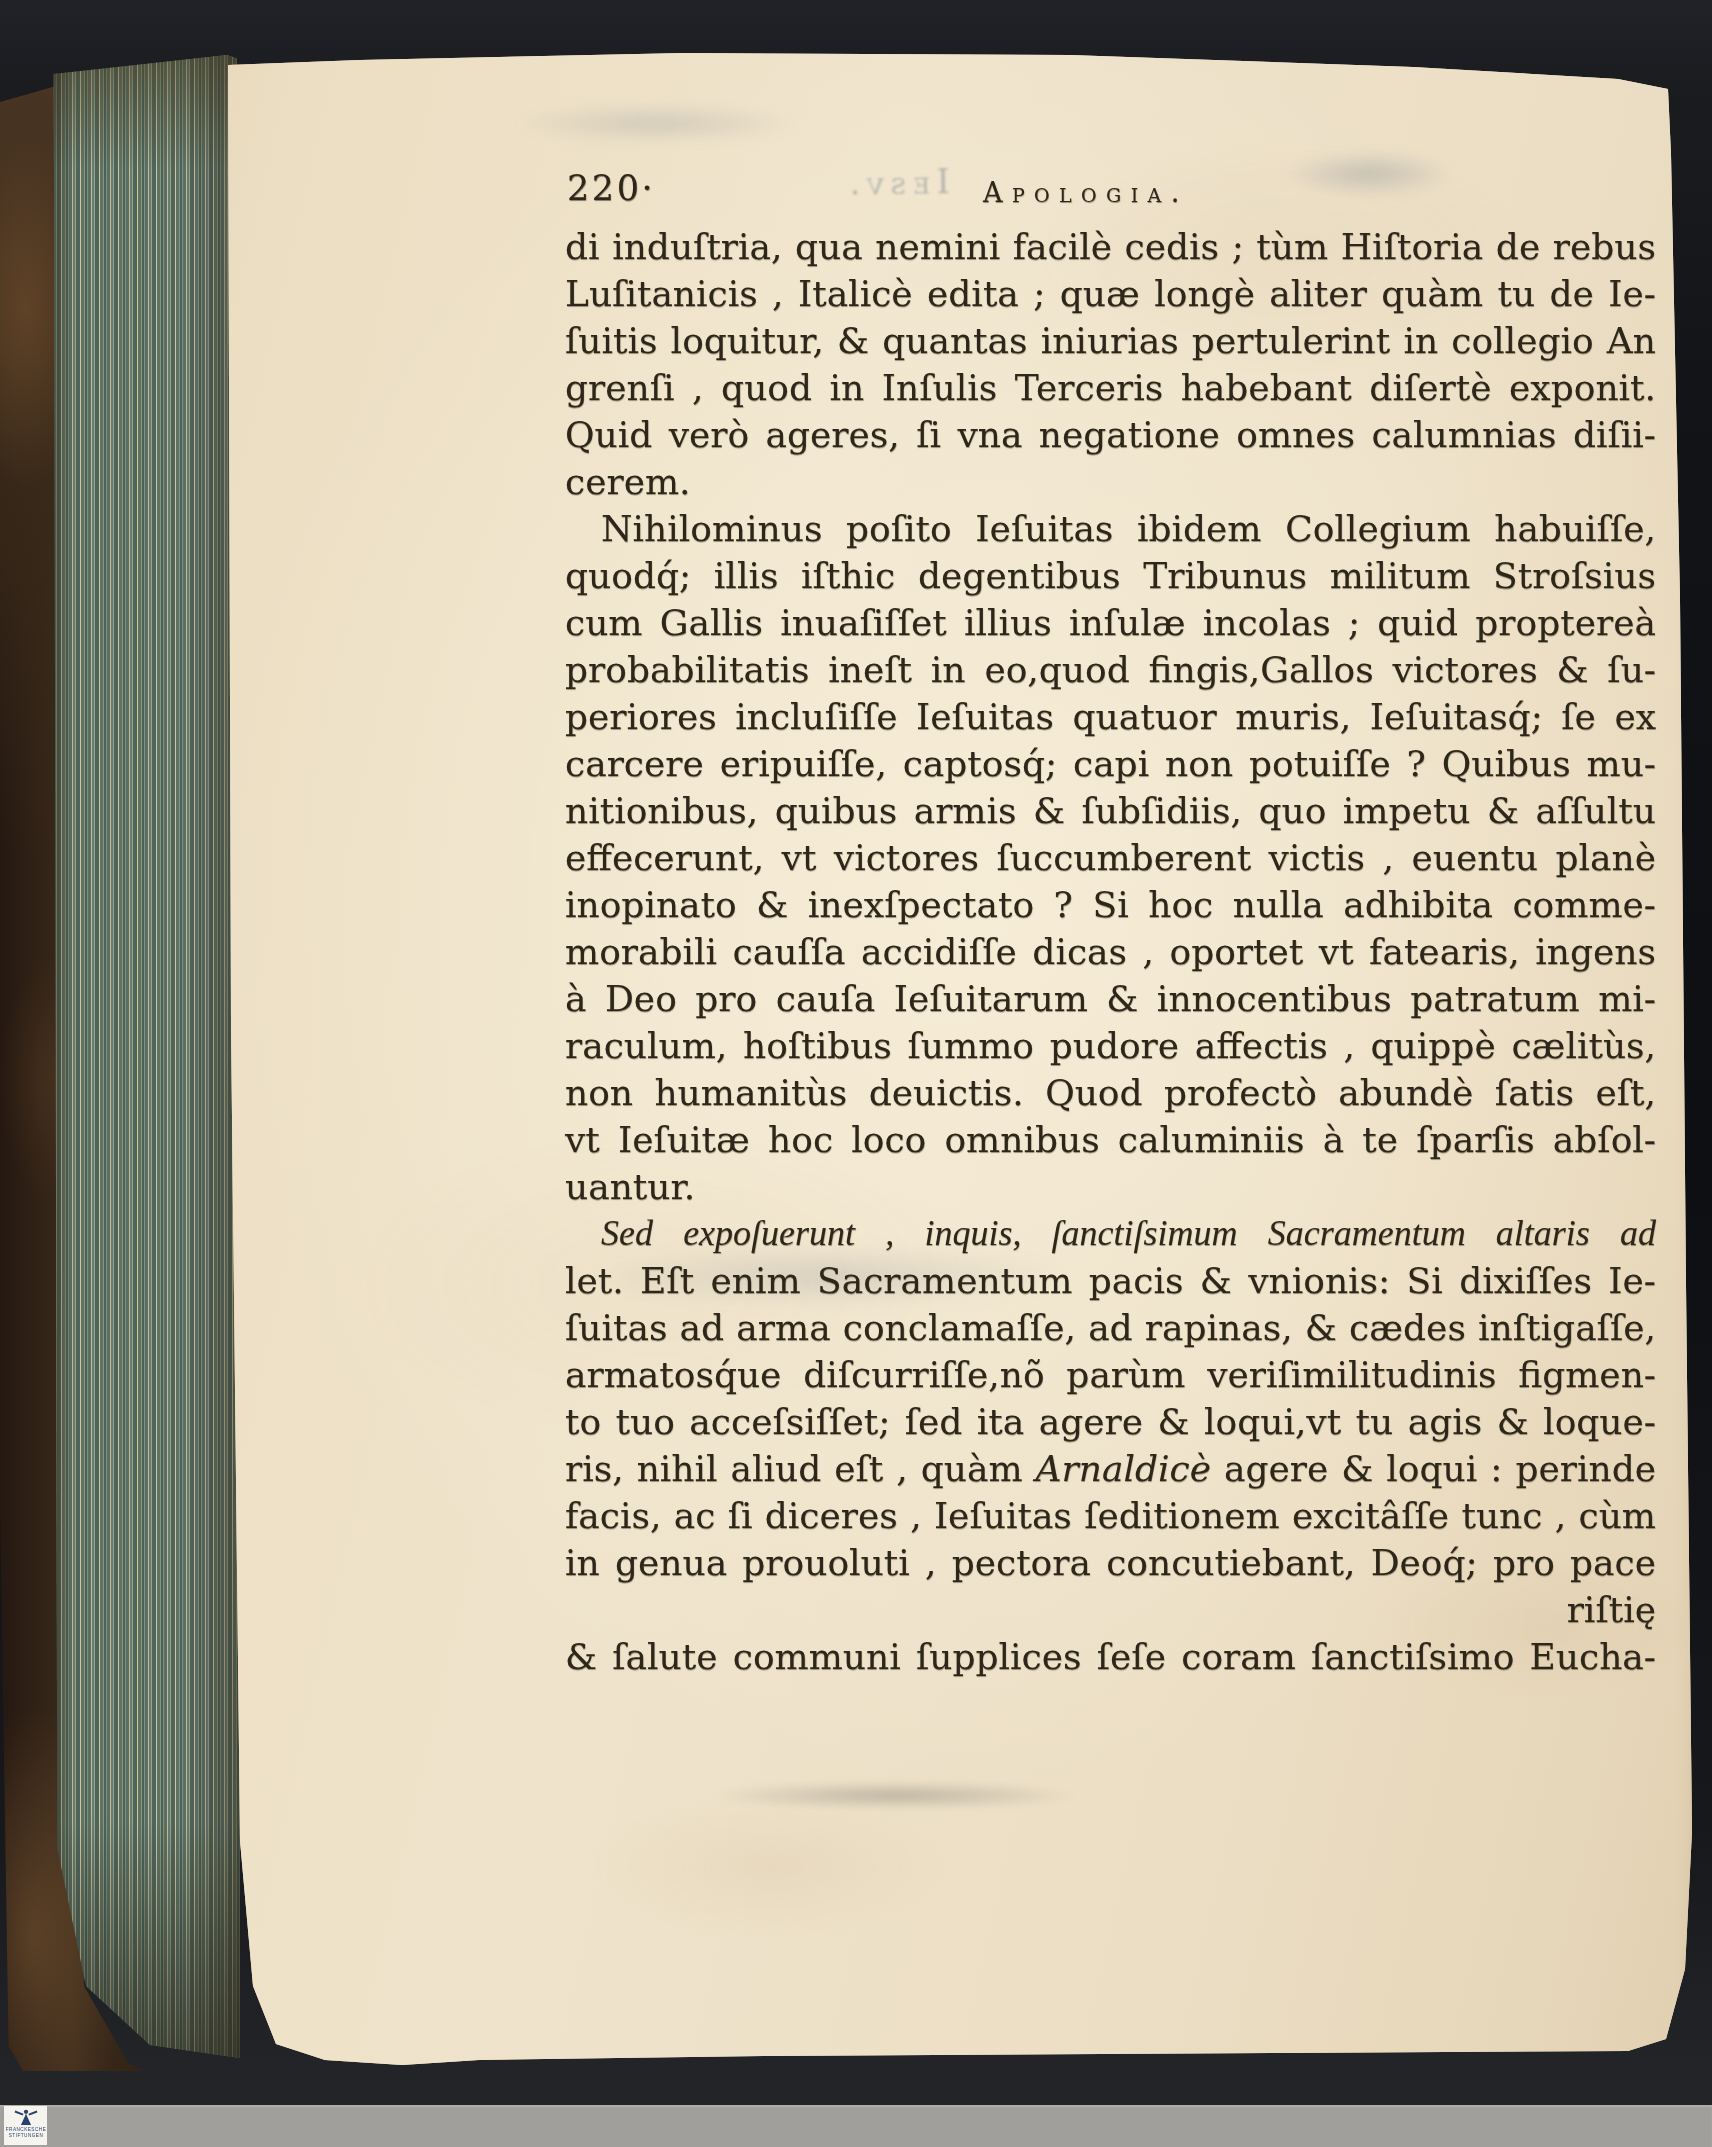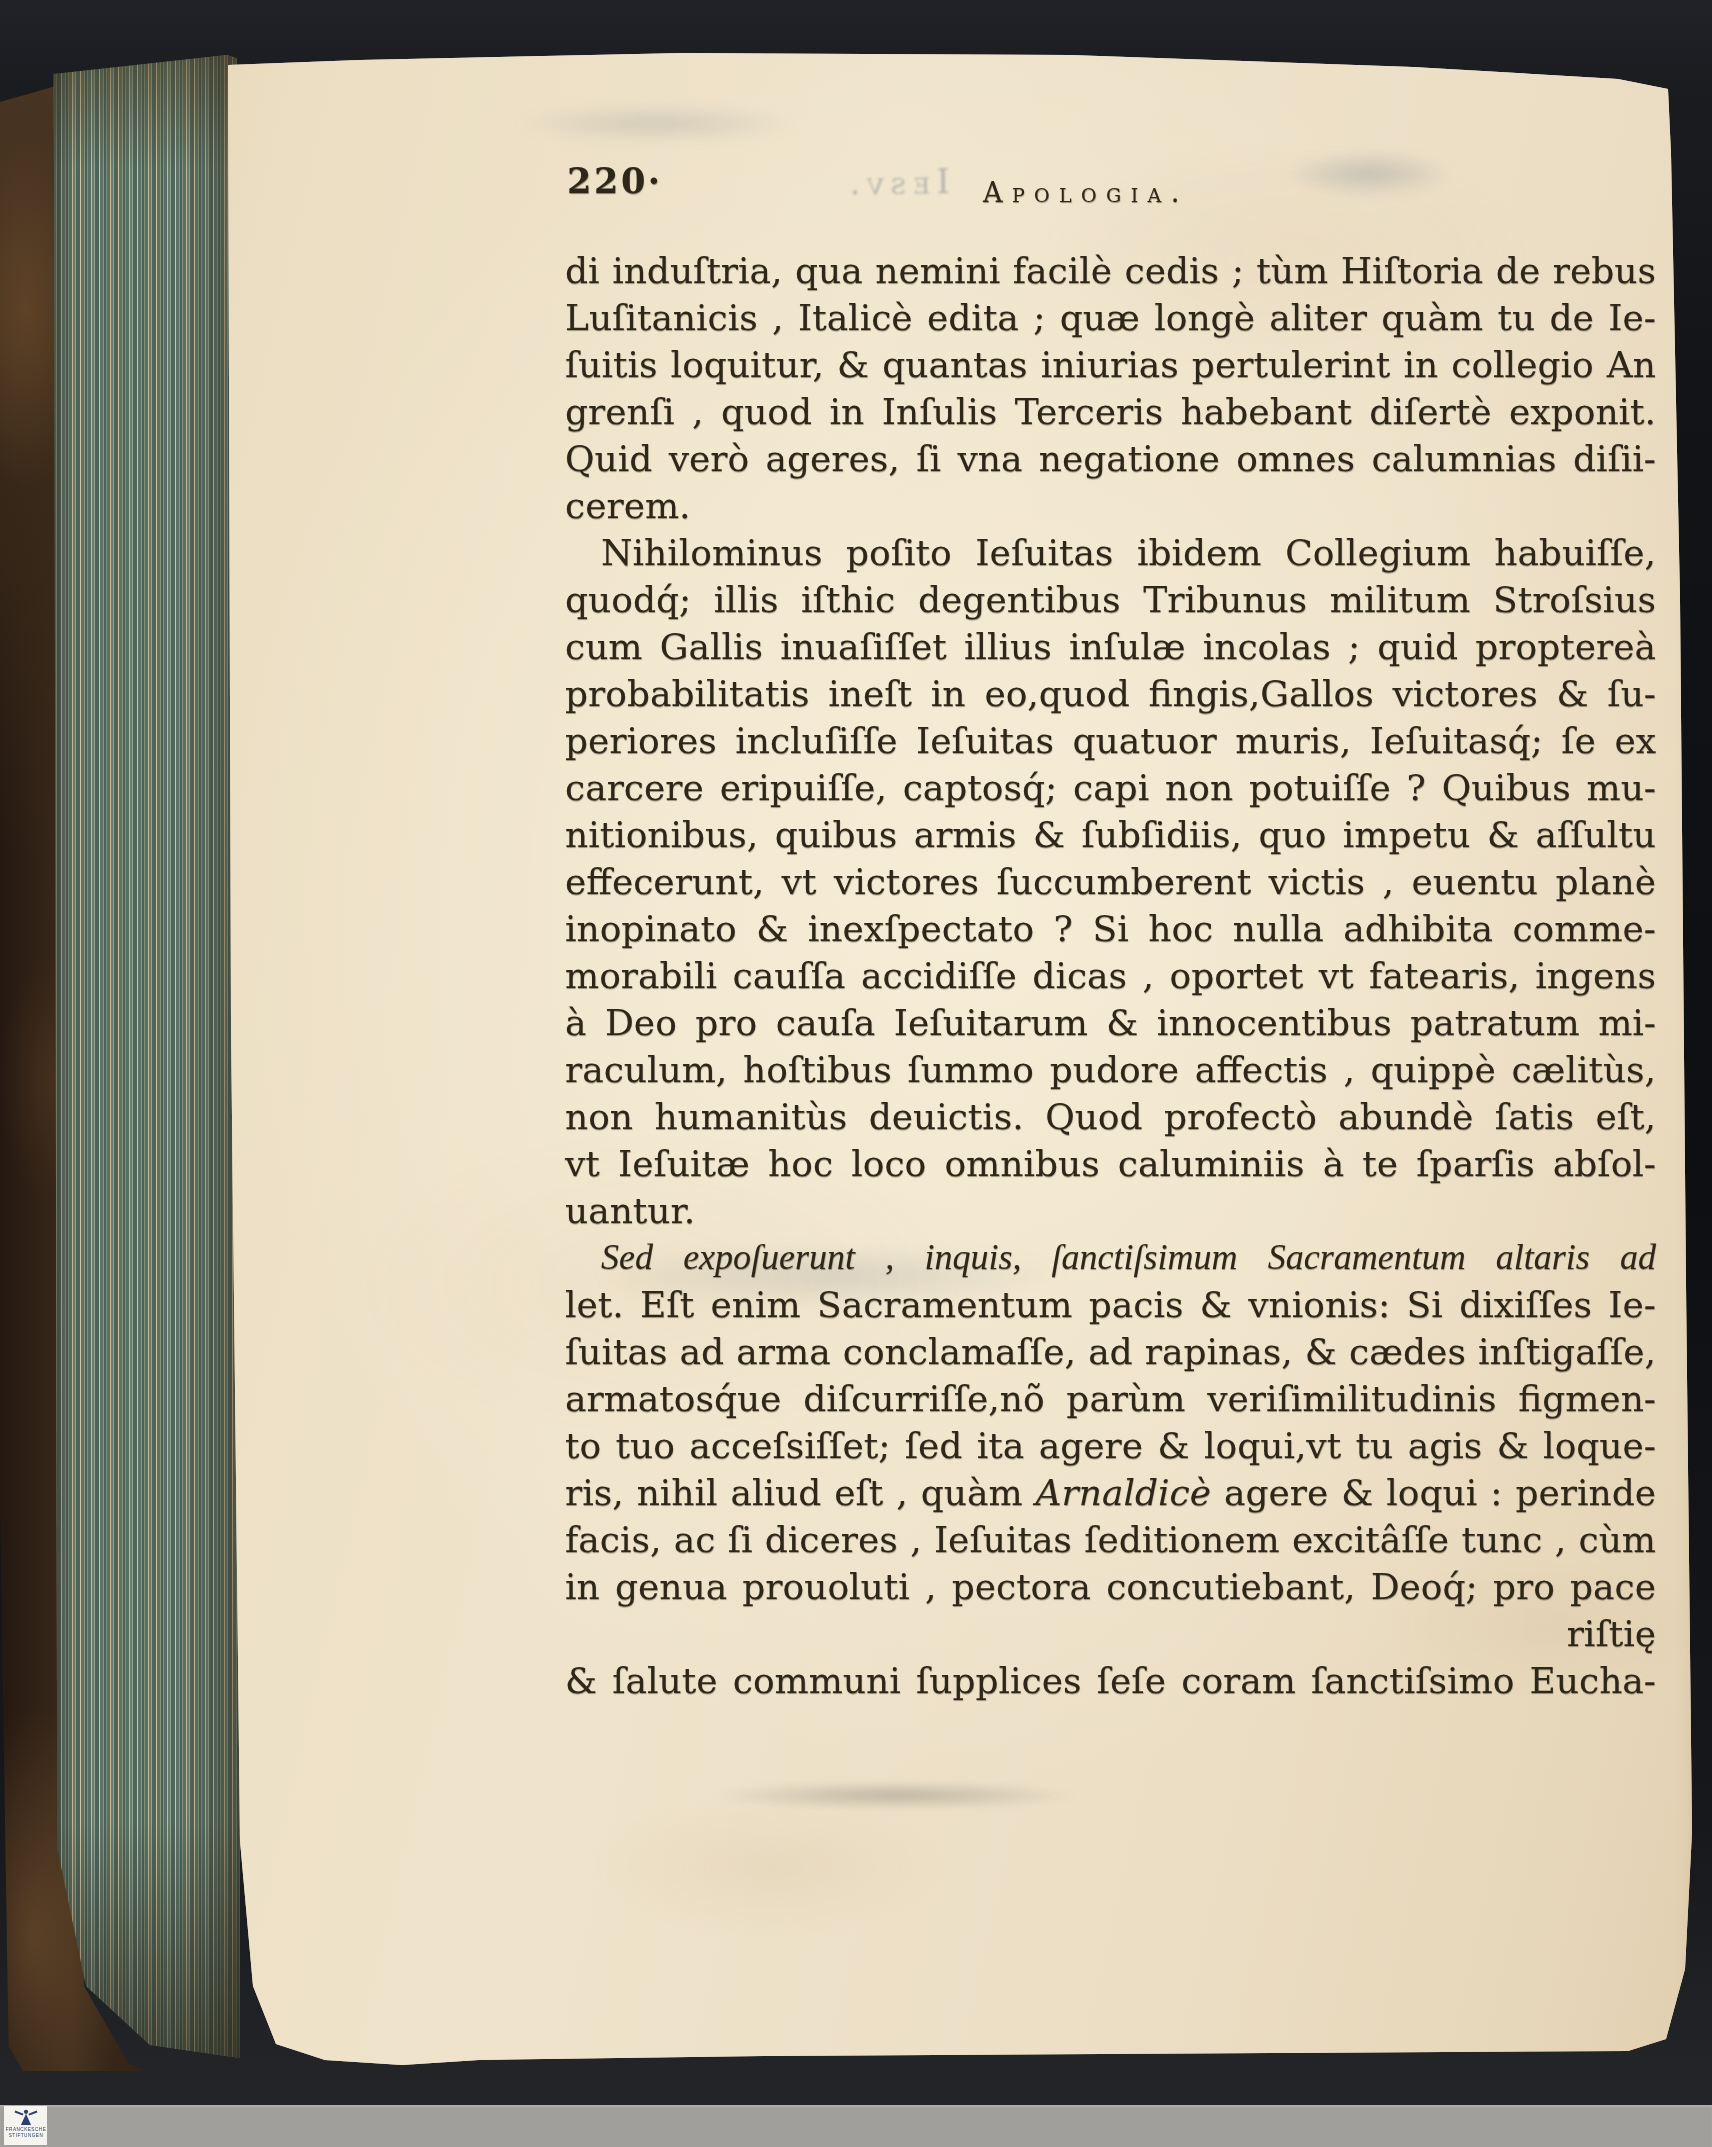--- a/index.html
+++ b/index.html
@@ -38,37 +38,37 @@
     clip-path:polygon(228px 65px,360px 60px,685px 53px,1070px 55px,1413px 67px,1618px 79px,1668px 89px,
       1671px 154px,1680px 599px,1686px 1284px,1692px 1832px,1685px 1969px,1666px 2039px,1628px 2051px,
       1284px 2053px,770px 2056px,479px 2060px,402px 2065px,325px 2060px,276px 2044px,253px 1986px,
       240px 1841px,231px 1027px);}
   .page-mottle{position:absolute;inset:0;pointer-events:none;opacity:.55;
     background:
       radial-gradient(257px 103px at 770px 1866px,rgba(172,140,96,.18),rgba(0,0,0,0) 70%),
       radial-gradient(360px 171px at 1284px 257px,rgba(190,158,112,.15),rgba(0,0,0,0) 70%),
       radial-gradient(428px 223px at 651px 1284px,rgba(188,156,112,.12),rgba(0,0,0,0) 70%),
       radial-gradient(223px 103px at 1541px 1627px,rgba(176,142,96,.16),rgba(0,0,0,0) 70%);}
-  .pgnum{position:absolute;left:567px;top:160px;font-size:35px;font-weight:700;letter-spacing:2.6px;
+  .pgnum{position:absolute;left:567px;top:168px;font-size:35px;font-weight:400;letter-spacing:2.6px;
     color:#2e2719;text-shadow:0.4px 0.6px 0.9px rgba(46,39,25,.55);}
   .running-head{position:absolute;left:983px;top:177px;font-size:27px;font-variant-caps:small-caps;
     letter-spacing:9.4px;color:#2e2719;text-shadow:0.4px 0.7px 0.9px rgba(46,39,25,.5);}
   .ghost-head{position:absolute;left:843px;top:163px;font-size:33px;font-variant-caps:small-caps;
     letter-spacing:6.8px;color:rgba(88,102,124,.38);transform:scaleX(-1) rotate(1deg);filter:blur(1.2px);}
   .smudge{position:absolute;pointer-events:none;border-radius:50%;}
   .smudge.s1{left:514px;top:104px;width:283px;height:39px;filter:blur(6px);
     background:radial-gradient(closest-side,rgba(110,118,130,.22),rgba(0,0,0,0));}
   .smudge.s2{left:1284px;top:151px;width:171px;height:45px;filter:blur(5.1px);
     background:radial-gradient(closest-side,rgba(104,114,130,.28),rgba(0,0,0,0));}
   .smudge.s3{left:591px;top:1246px;width:479px;height:60px;filter:blur(7.7px);
     background:radial-gradient(closest-side,rgba(112,120,128,.2),rgba(0,0,0,0));}
   .smudge.s4{left:711px;top:1781px;width:368px;height:29px;filter:blur(3.4px);
     background:radial-gradient(closest-side,rgba(86,84,76,.3),rgba(0,0,0,0));}
   #body-text{position:absolute;left:565px;top:223px;width:1091px;font-size:36px;line-height:47px;
-    color:#2e2719;text-shadow:0.3px 0.5px 0.8px rgba(46,39,25,.45);margin-top:24px;}
+    color:#2e2719;text-shadow:0.3px 0.5px 0.8px rgba(46,39,25,.45);}
   #body-text .line{white-space:nowrap;}
   #body-text .al-just{white-space:normal;text-align:justify;text-align-last:justify;}
   #body-text .al-left{text-align:left;}
   #body-text .al-right{text-align:right;}
   #body-text .it{font-style:italic;}
   
   .footer-bar{position:absolute;left:0;top:2105px;width:1712px;height:42px;background:#a19f9c;
     box-shadow:inset 0 1.7px 1.7px rgba(255,255,255,.18);}
   .logo-box{position:absolute;left:4.3px;top:2106px;width:43px;height:39px;background:#f6f4ee;
     display:flex;flex-direction:column;align-items:center;justify-content:flex-start;}

